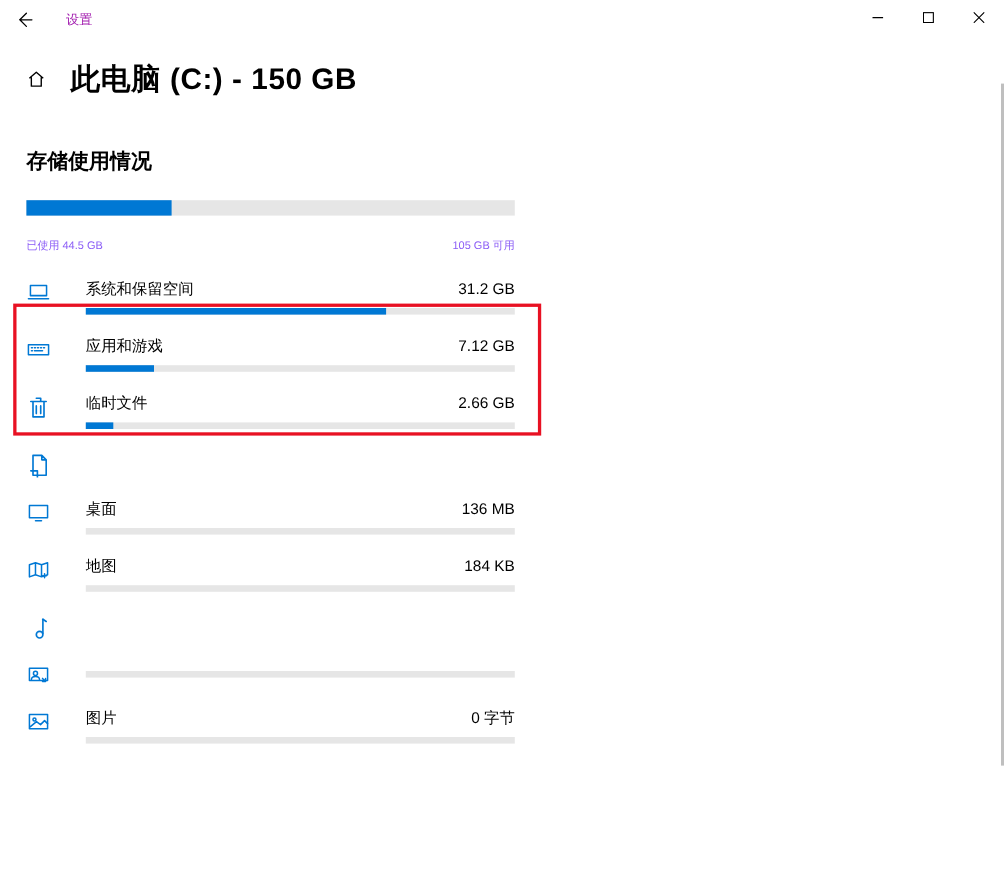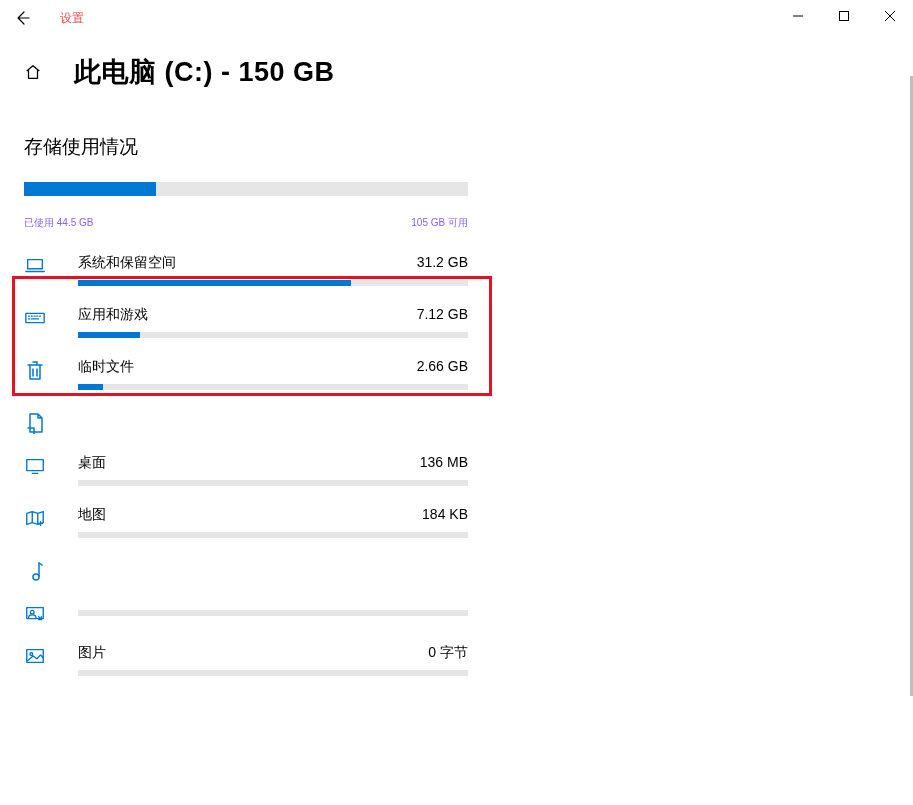--- a/index.html
+++ b/index.html
@@ -18,21 +18,21 @@
     align-items: center;
     padding-left: 14px;
   }
   .titlebar .back {
     width: 24px;
     cursor: pointer;
   }
   .titlebar .title {
     margin-left: 22px;
     font-size: 12px;
-    color: #ef4444;
+    color: #a21caf;
   }
   .win-controls {
     position: absolute;
     right: 0;
     top: 0;
     display: flex;
   }
   .win-btn {
     width: 46px;
     height: 32px;
@@ -42,32 +42,32 @@
     cursor: pointer;
   }
   .content {
     padding-left: 24px;
     padding-right: 24px;
     padding-top: 18px;
   }
   .heading {
     display: flex;
     align-items: center;
-    gap: 32px;
+    gap: 22px;
   }
   .home-icon { }
   .heading h1 {
     font-size: 27px;
     font-weight: 600;
     letter-spacing: 0.5px;
   }
   .section-title {
     margin-top: 44px;
     font-size: 19px;
-    font-weight: 400;
+    font-weight: 700;
   }
   .main-bar-wrap {
     margin-top: 22px;
     width: 444px;
   }
   .main-bar {
     height: 14px;
     background: #e6e6e6;
     position: relative;
   }

